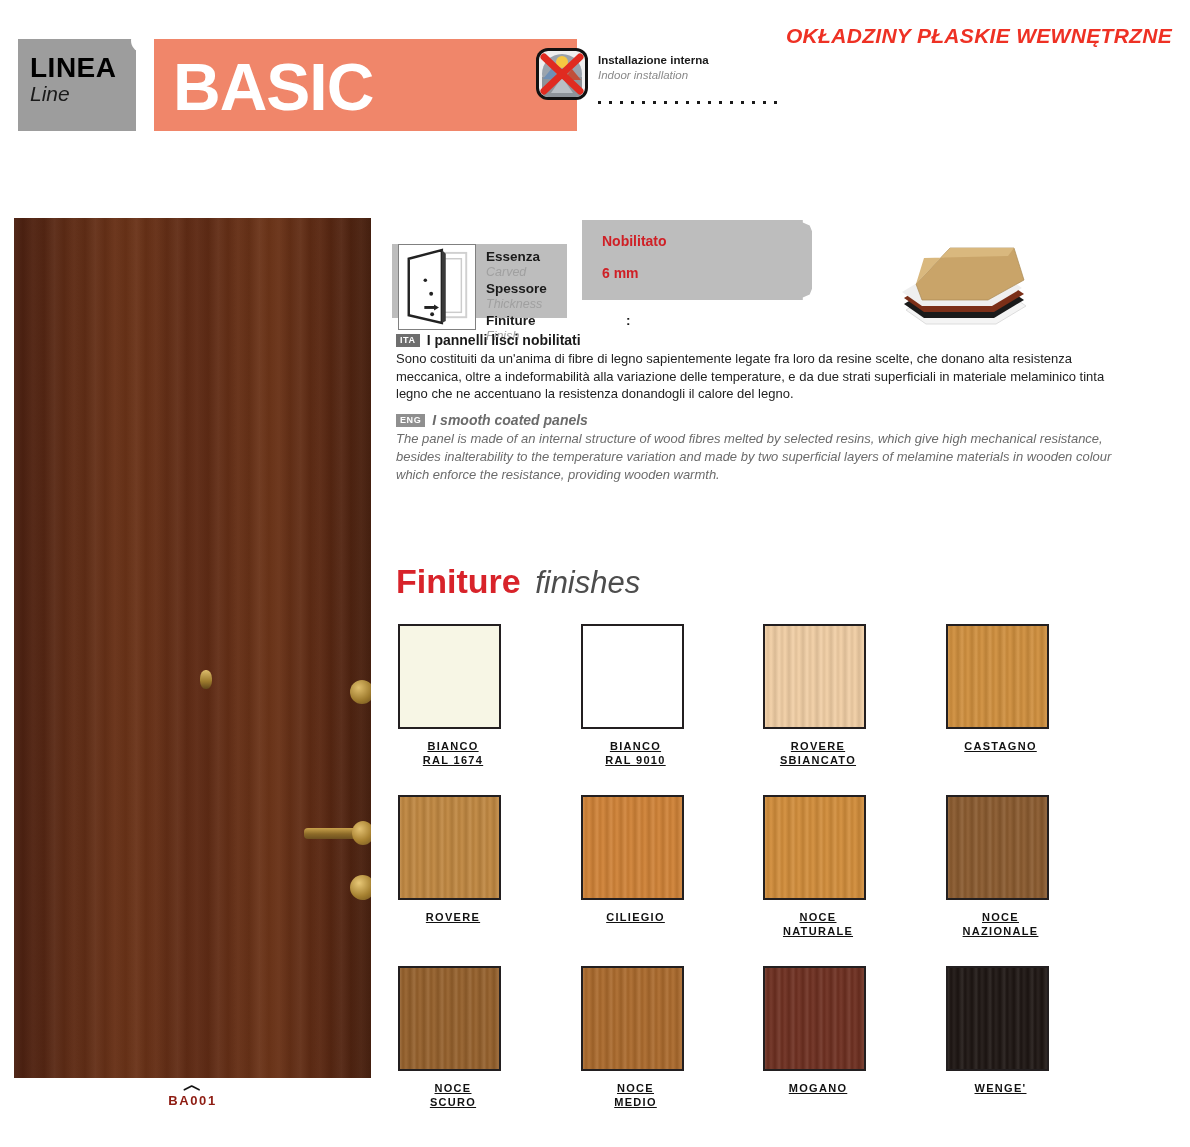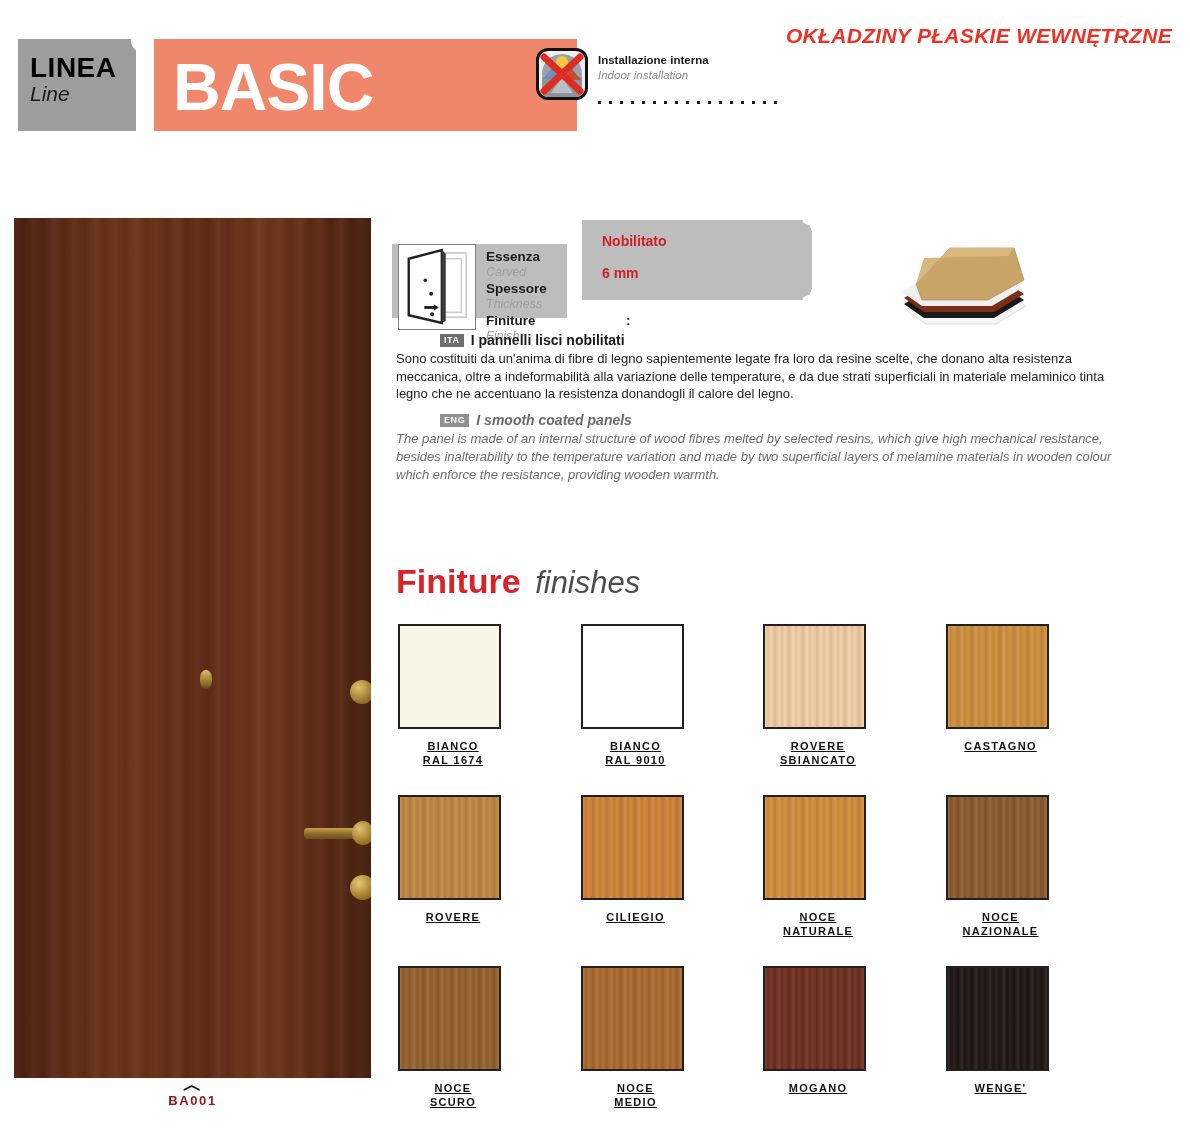--- a/index.html
+++ b/index.html
@@ -331,21 +331,20 @@
   .lang-badge {
     display: inline-block;
     background: #6e6e6e;
     color: #ffffff;
     font-size: 9px;
     font-weight: bold;
     letter-spacing: 0.6px;
     padding: 1px 4px 1px 4px;
     line-height: 11px;
     margin-right: 7px;
-    margin-left: 44px;
   }
   .lang-badge.eng { background: #8f8f8f; }
   .lang-title {
     font-size: 14px;
     font-weight: bold;
     color: #1a1a1a;
     text-align: right;
   }
   .lang-title.eng {
     font-style: italic;

